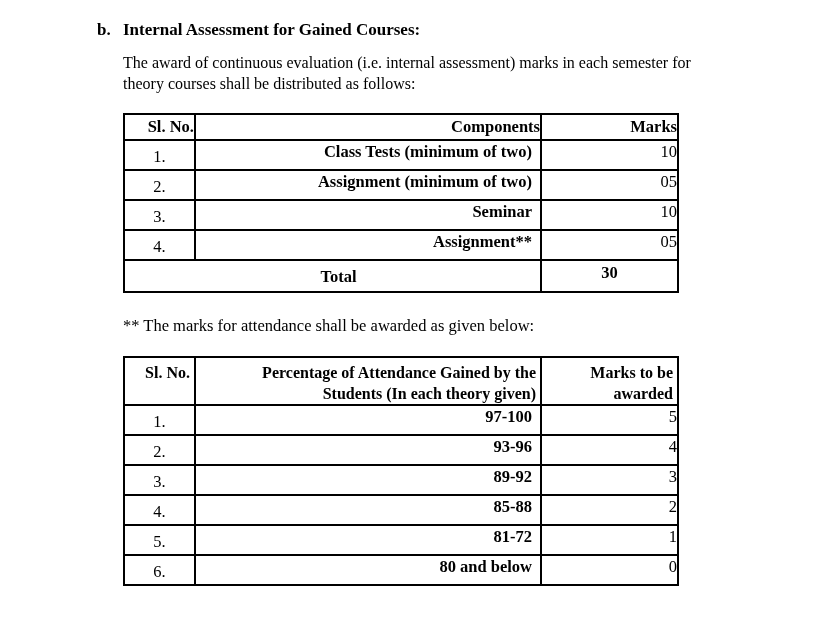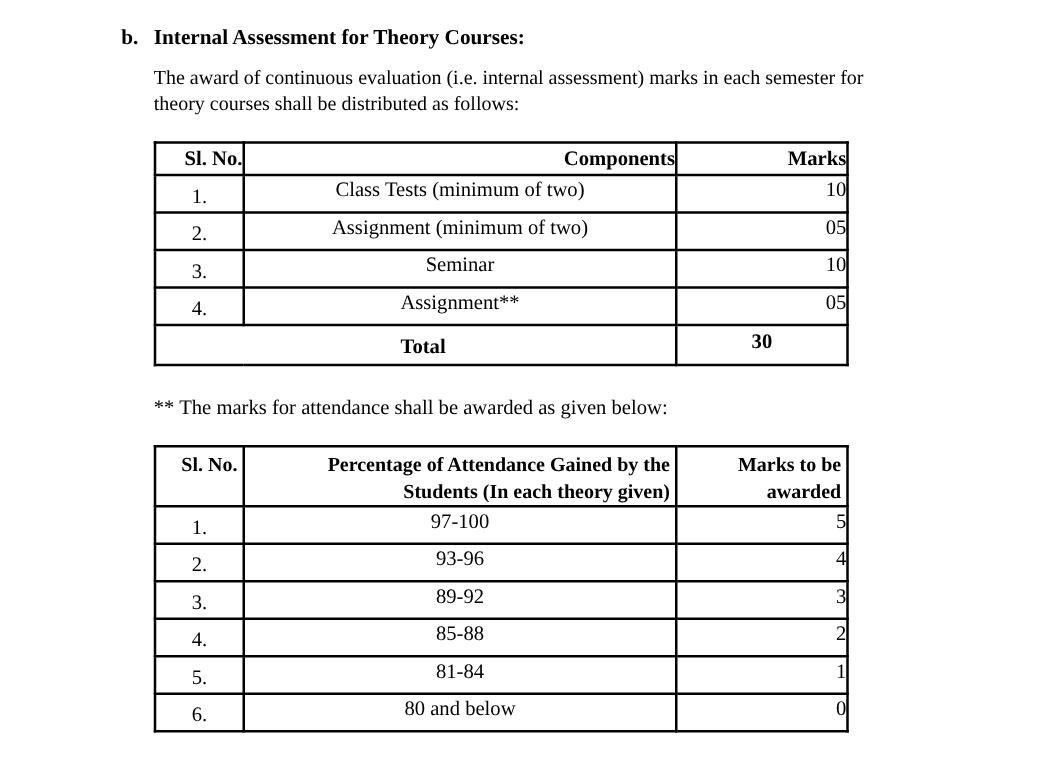--- a/index.html
+++ b/index.html
@@ -66,23 +66,24 @@
   }
   #assessment-table tr.total-row {
     height: 32px;
   }
   td.sl {
     text-align: center;
     vertical-align: bottom;
     padding-bottom: 2px;
   }
   td.comp {
-    text-align: center;
+    text-align: right;
     vertical-align: top;
     padding: 1px 8px 0 8px;
+    font-weight: bold;
   }
   td.marks {
     text-align: right;
     vertical-align: top;
     padding-top: 1px;
   }
   td.total-label {
     text-align: center;
     vertical-align: bottom;
     font-weight: 700;
@@ -119,21 +120,21 @@
     height: 30px;
   }
 </style>
 </head>
 <body>
 
 <div class="page">
 
   <div class="heading">
     <span class="heading-label">b.</span>
-    <span>Internal Assessment for Theory Courses:</span>
+    <span>Internal Assessment for Gained Courses:</span>
   </div>
 
   <div class="intro">
     <div>The award of continuous evaluation (i.e. internal assessment) marks in each semester for</div>
     <div>theory courses shall be distributed as follows:</div>
   </div>
 
   <table id="assessment-table">
     <colgroup>
       <col style="width:71px">
@@ -202,21 +203,21 @@
         <td class="comp">89-92</td>
         <td class="marks">3</td>
       </tr>
       <tr class="body-row">
         <td class="sl">4.</td>
         <td class="comp">85-88</td>
         <td class="marks">2</td>
       </tr>
       <tr class="body-row">
         <td class="sl">5.</td>
-        <td class="comp">81-84</td>
+        <td class="comp">81-72</td>
         <td class="marks">1</td>
       </tr>
       <tr class="body-row">
         <td class="sl">6.</td>
         <td class="comp">80 and below</td>
         <td class="marks">0</td>
       </tr>
     </tbody>
   </table>
 

